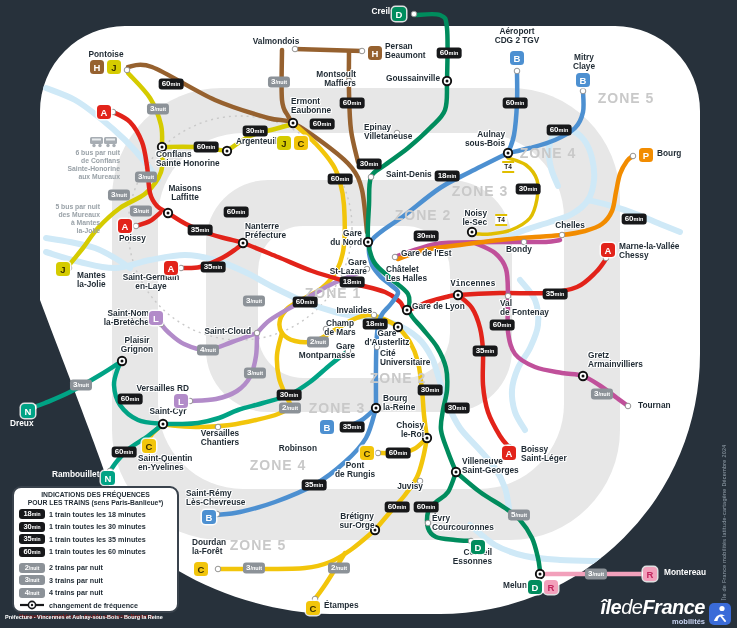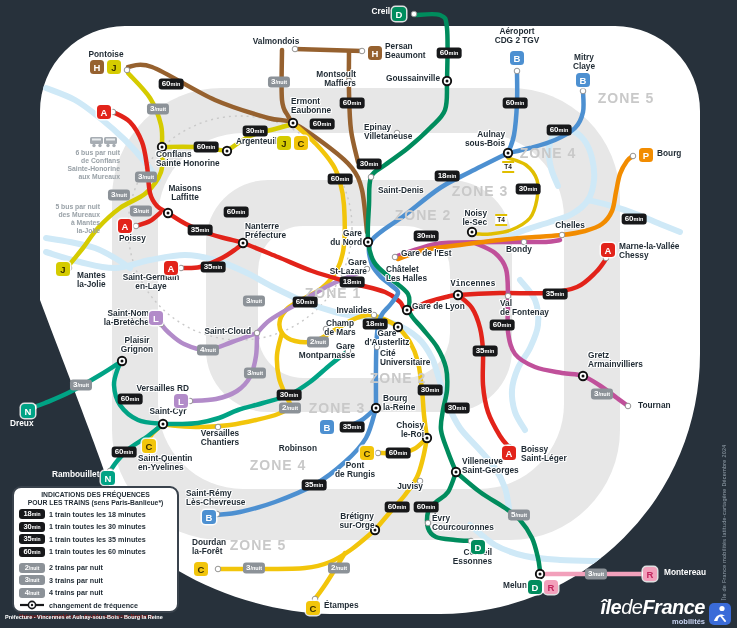--- a/index.html
+++ b/index.html
@@ -210,21 +210,21 @@
       <div class="slabel al-c" style="left: 276px; top: 37px;">Valmondois</div>
       <div class="slabel " style="left: 385px; top: 42px;">Persan
 Beaumont</div>
       <div class="slabel al-r" style="left: 356px; top: 70px;">Montsoult
 Maffiers</div>
       <div class="slabel al-r" style="left: 440px; top: 74px;">Goussainville</div>
       <div class="slabel " style="left: 291px; top: 97px;">Ermont
 Eaubonne</div>
       <div class="slabel " style="left: 364px; top: 123px;">Epinay
 Villetaneuse</div>
-      <div class="slabel " style="left: 378px; top: 170px; margin-top: 16px;">Saint-Denis</div>
+      <div class="slabel " style="left: 386px; top: 170px;">Saint-Denis</div>
       <div class="slabel al-r" style="left: 277px; top: 137px;">Argenteuil</div>
       <div class="slabel al-c" style="left: 517px; top: 27px;">Aéroport
 CDG 2 TGV</div>
       <div class="slabel al-c" style="left: 584px; top: 53px;">Mitry
 Claye</div>
       <div class="slabel al-r" style="left: 505px; top: 130px;">Aulnay
 sous-Bois</div>
       <div class="slabel al-r" style="left: 487px; top: 209px;">Noisy
 le-Sec</div>
       <div class="slabel al-c" style="left: 570px; top: 221px;">Chelles</div>

